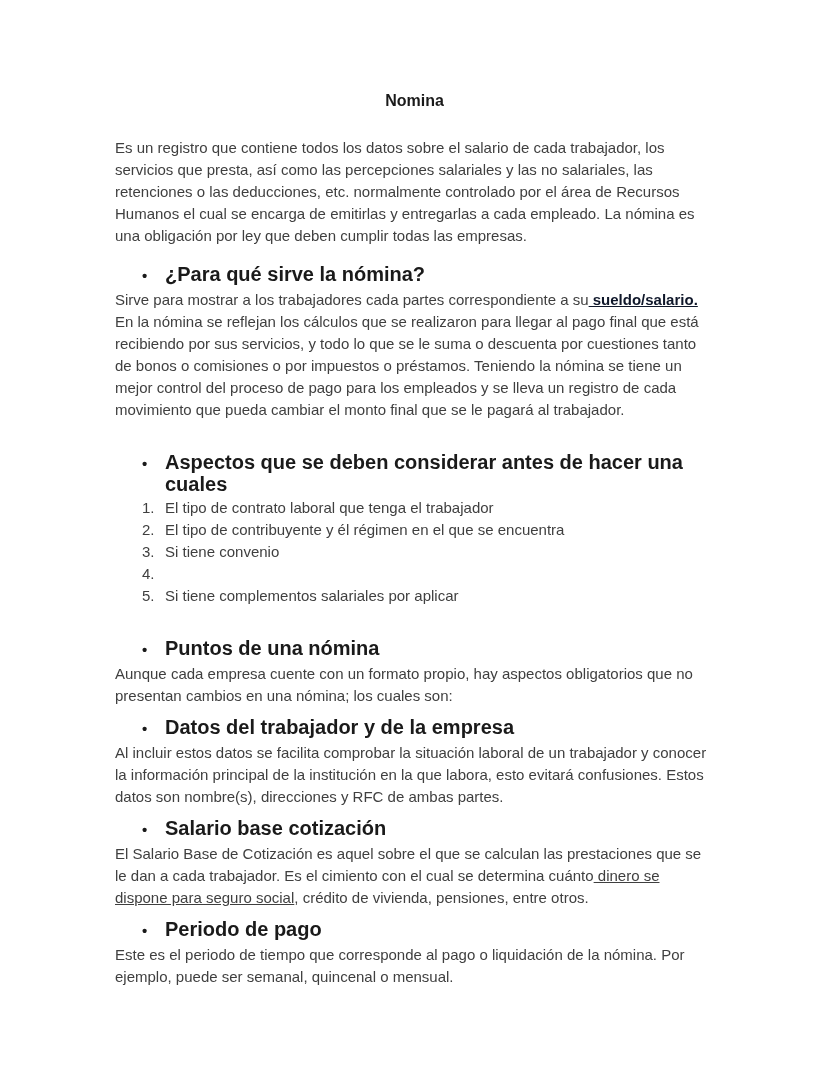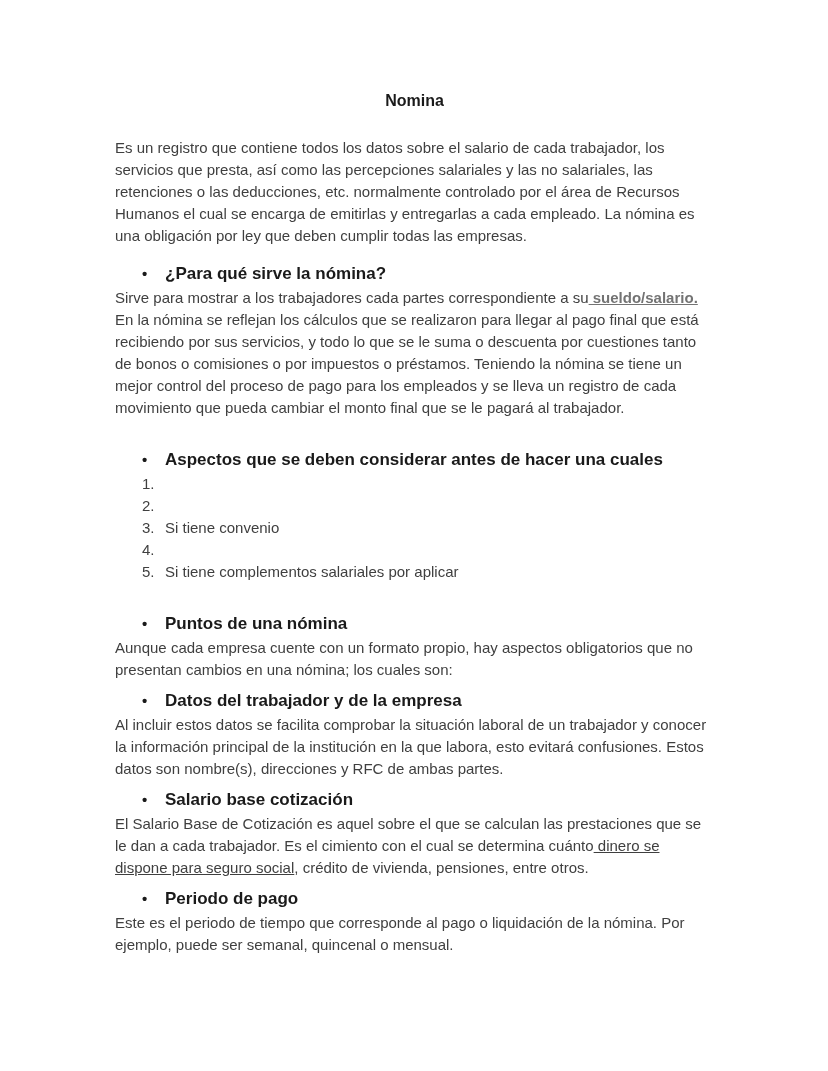--- a/index.html
+++ b/index.html
@@ -34,36 +34,36 @@
   }
   .bullet-row .bullet {
     margin-left: 27px;
     width: 23px;
     flex: 0 0 23px;
     color: #1a1a1a;
     font-weight: 700;
     font-size: 15px;
   }
   .bullet-row .heading-text {
-    font-size: 17px;
+    font-size: 20px;
     font-weight: 700;
     color: #1a1a1a;
     line-height: 22px;
   }
   .gap-md { margin-top: 16px; }
   .gap-lg { margin-top: 30px; }
   .num-list { margin: 2px 0 0 0; }
   .num-row { display: flex; align-items: baseline; }
   .num-row .num {
     margin-left: 27px;
     width: 23px;
     flex: 0 0 23px;
   }
   .doc-link {
-    color: #737373;
+    color: #0f172a;
     font-weight: 700;
     text-decoration: underline;
     cursor: pointer;
   }
   .underlined { text-decoration: underline; }
 </style>
 </head>
 <body>
 
 <div class="page">
@@ -82,23 +82,25 @@
   <p class="body-para">En la nómina se reflejan los cálculos que se realizaron para llegar al pago final que está recibiendo por sus servicios, y todo lo que se le suma o descuenta por cuestiones tanto de bonos o comisiones o por impuestos o préstamos. Teniendo la nómina se tiene un mejor control del proceso de pago para los empleados y se lleva un registro de cada movimiento que pueda cambiar el monto final que se le pagará al trabajador.</p>
 
   <div class="bullet-row gap-lg">
       <span class="bullet">•</span>
       <span class="heading-text">Aspectos que se deben considerar antes de hacer una cuales</span>
     </div>
 
   <div class="num-list">
     <div class="num-row">
         <span class="num">1.</span>
+        <span>El tipo de contrato laboral que tenga el trabajador</span>
       </div>
     <div class="num-row">
         <span class="num">2.</span>
+        <span>El tipo de contribuyente y él régimen en el que se encuentra</span>
       </div>
     <div class="num-row">
         <span class="num">3.</span>
         <span>Si tiene convenio</span>
       </div>
     <div class="num-row">
         <span class="num">4.</span>
       </div>
     <div class="num-row">
         <span class="num">5.</span>

